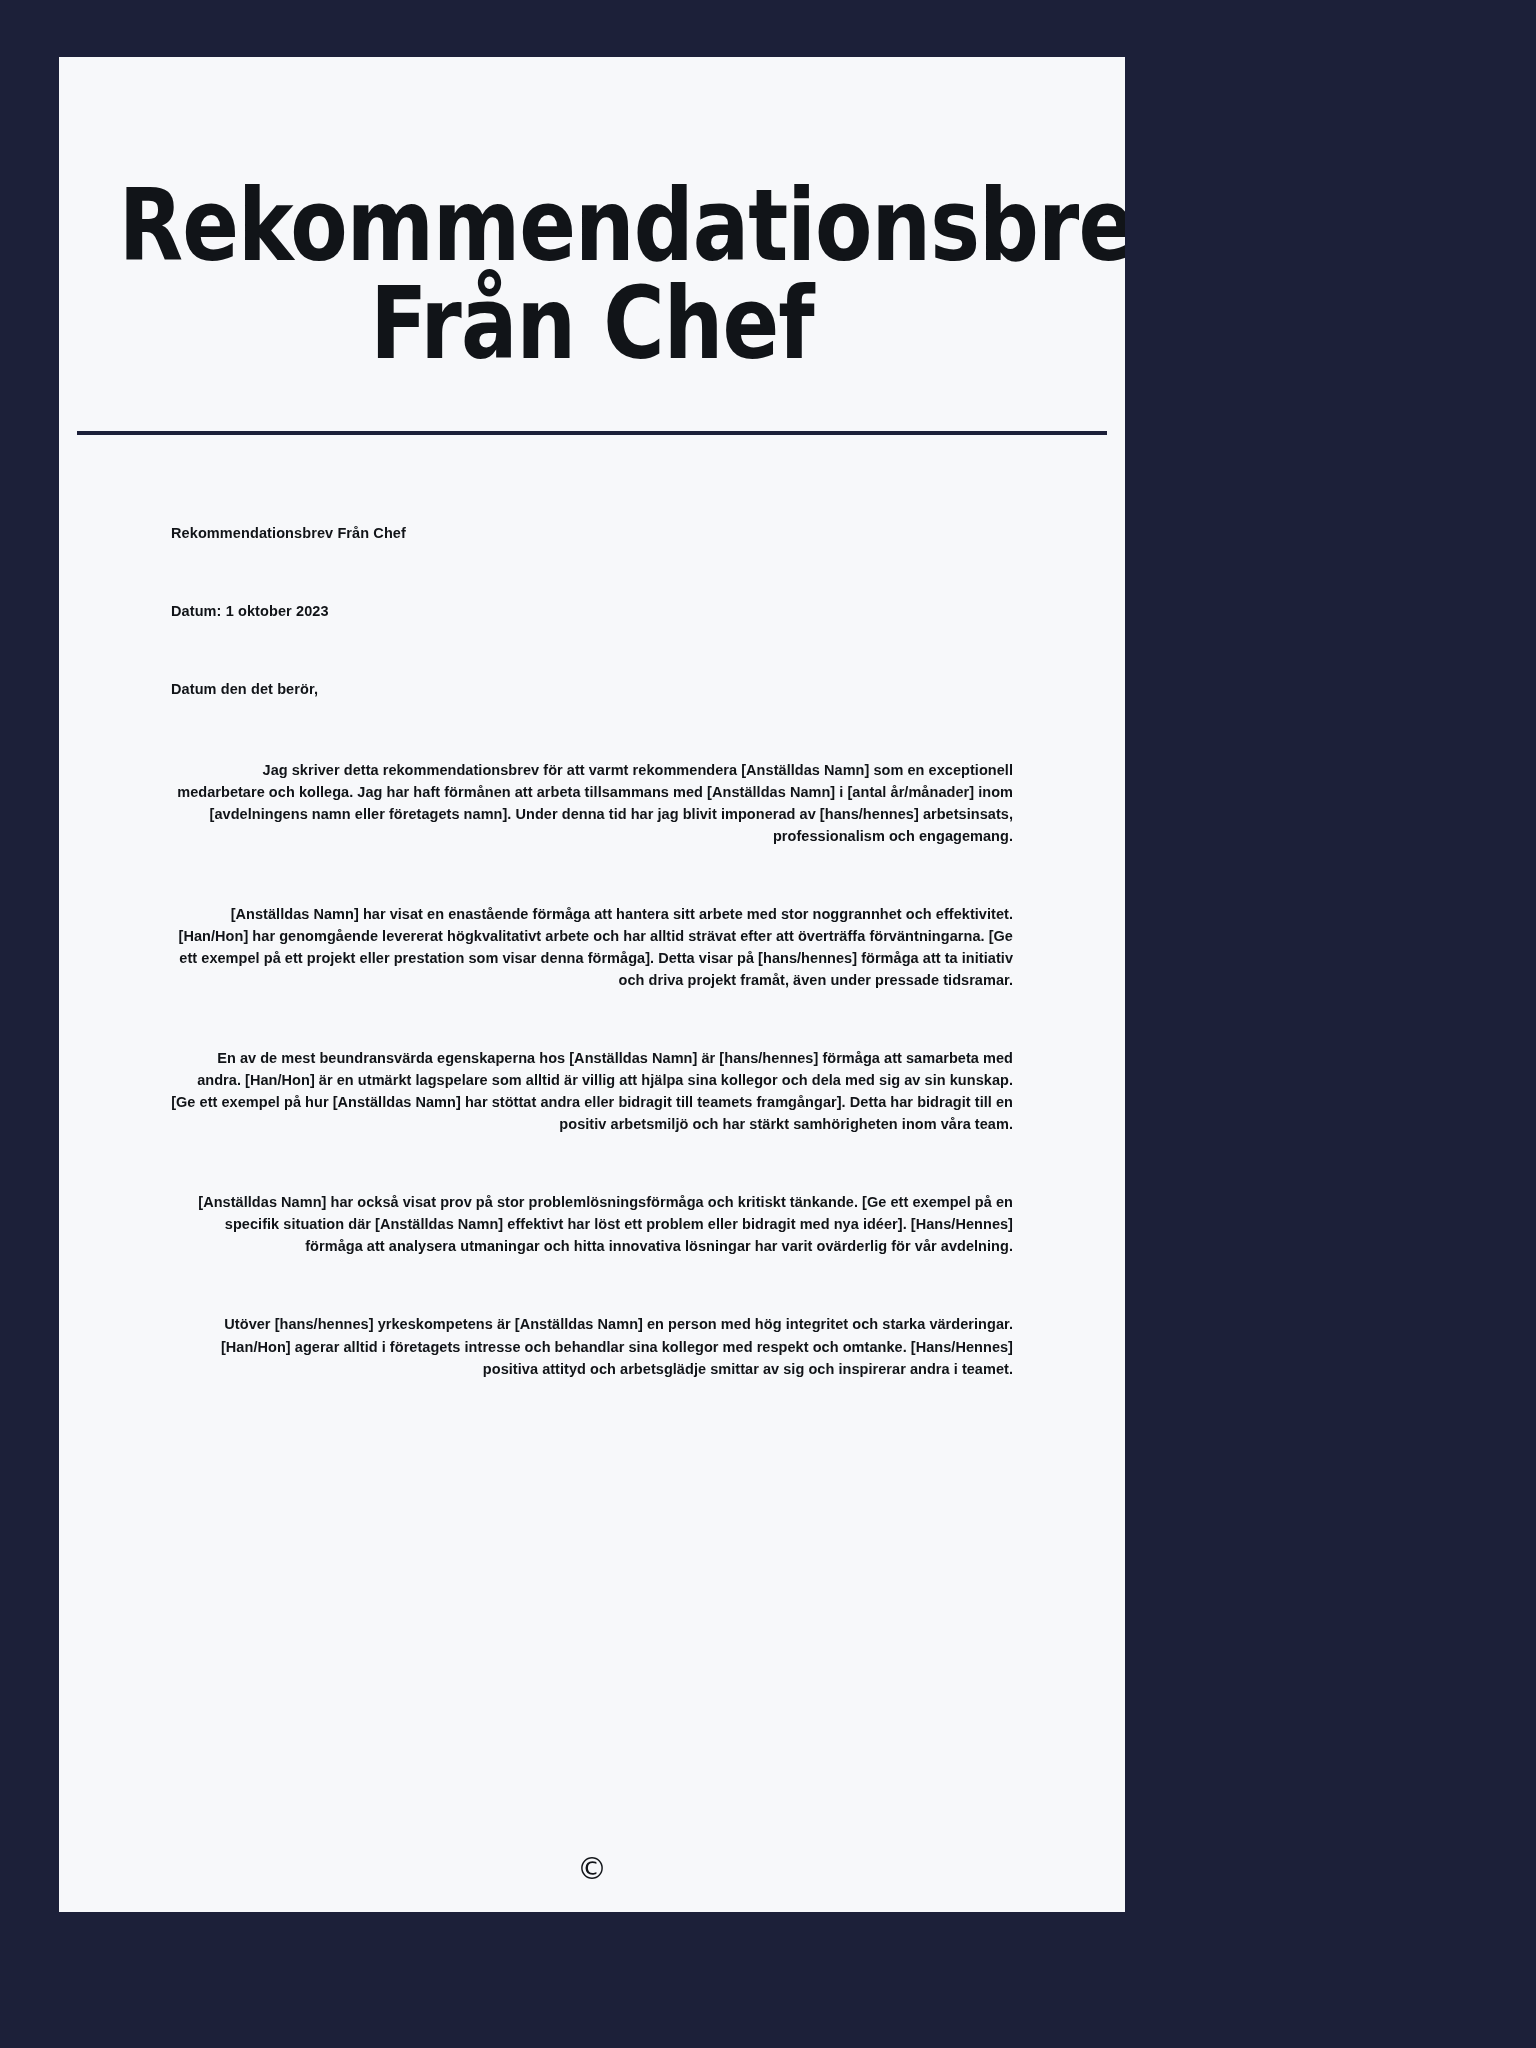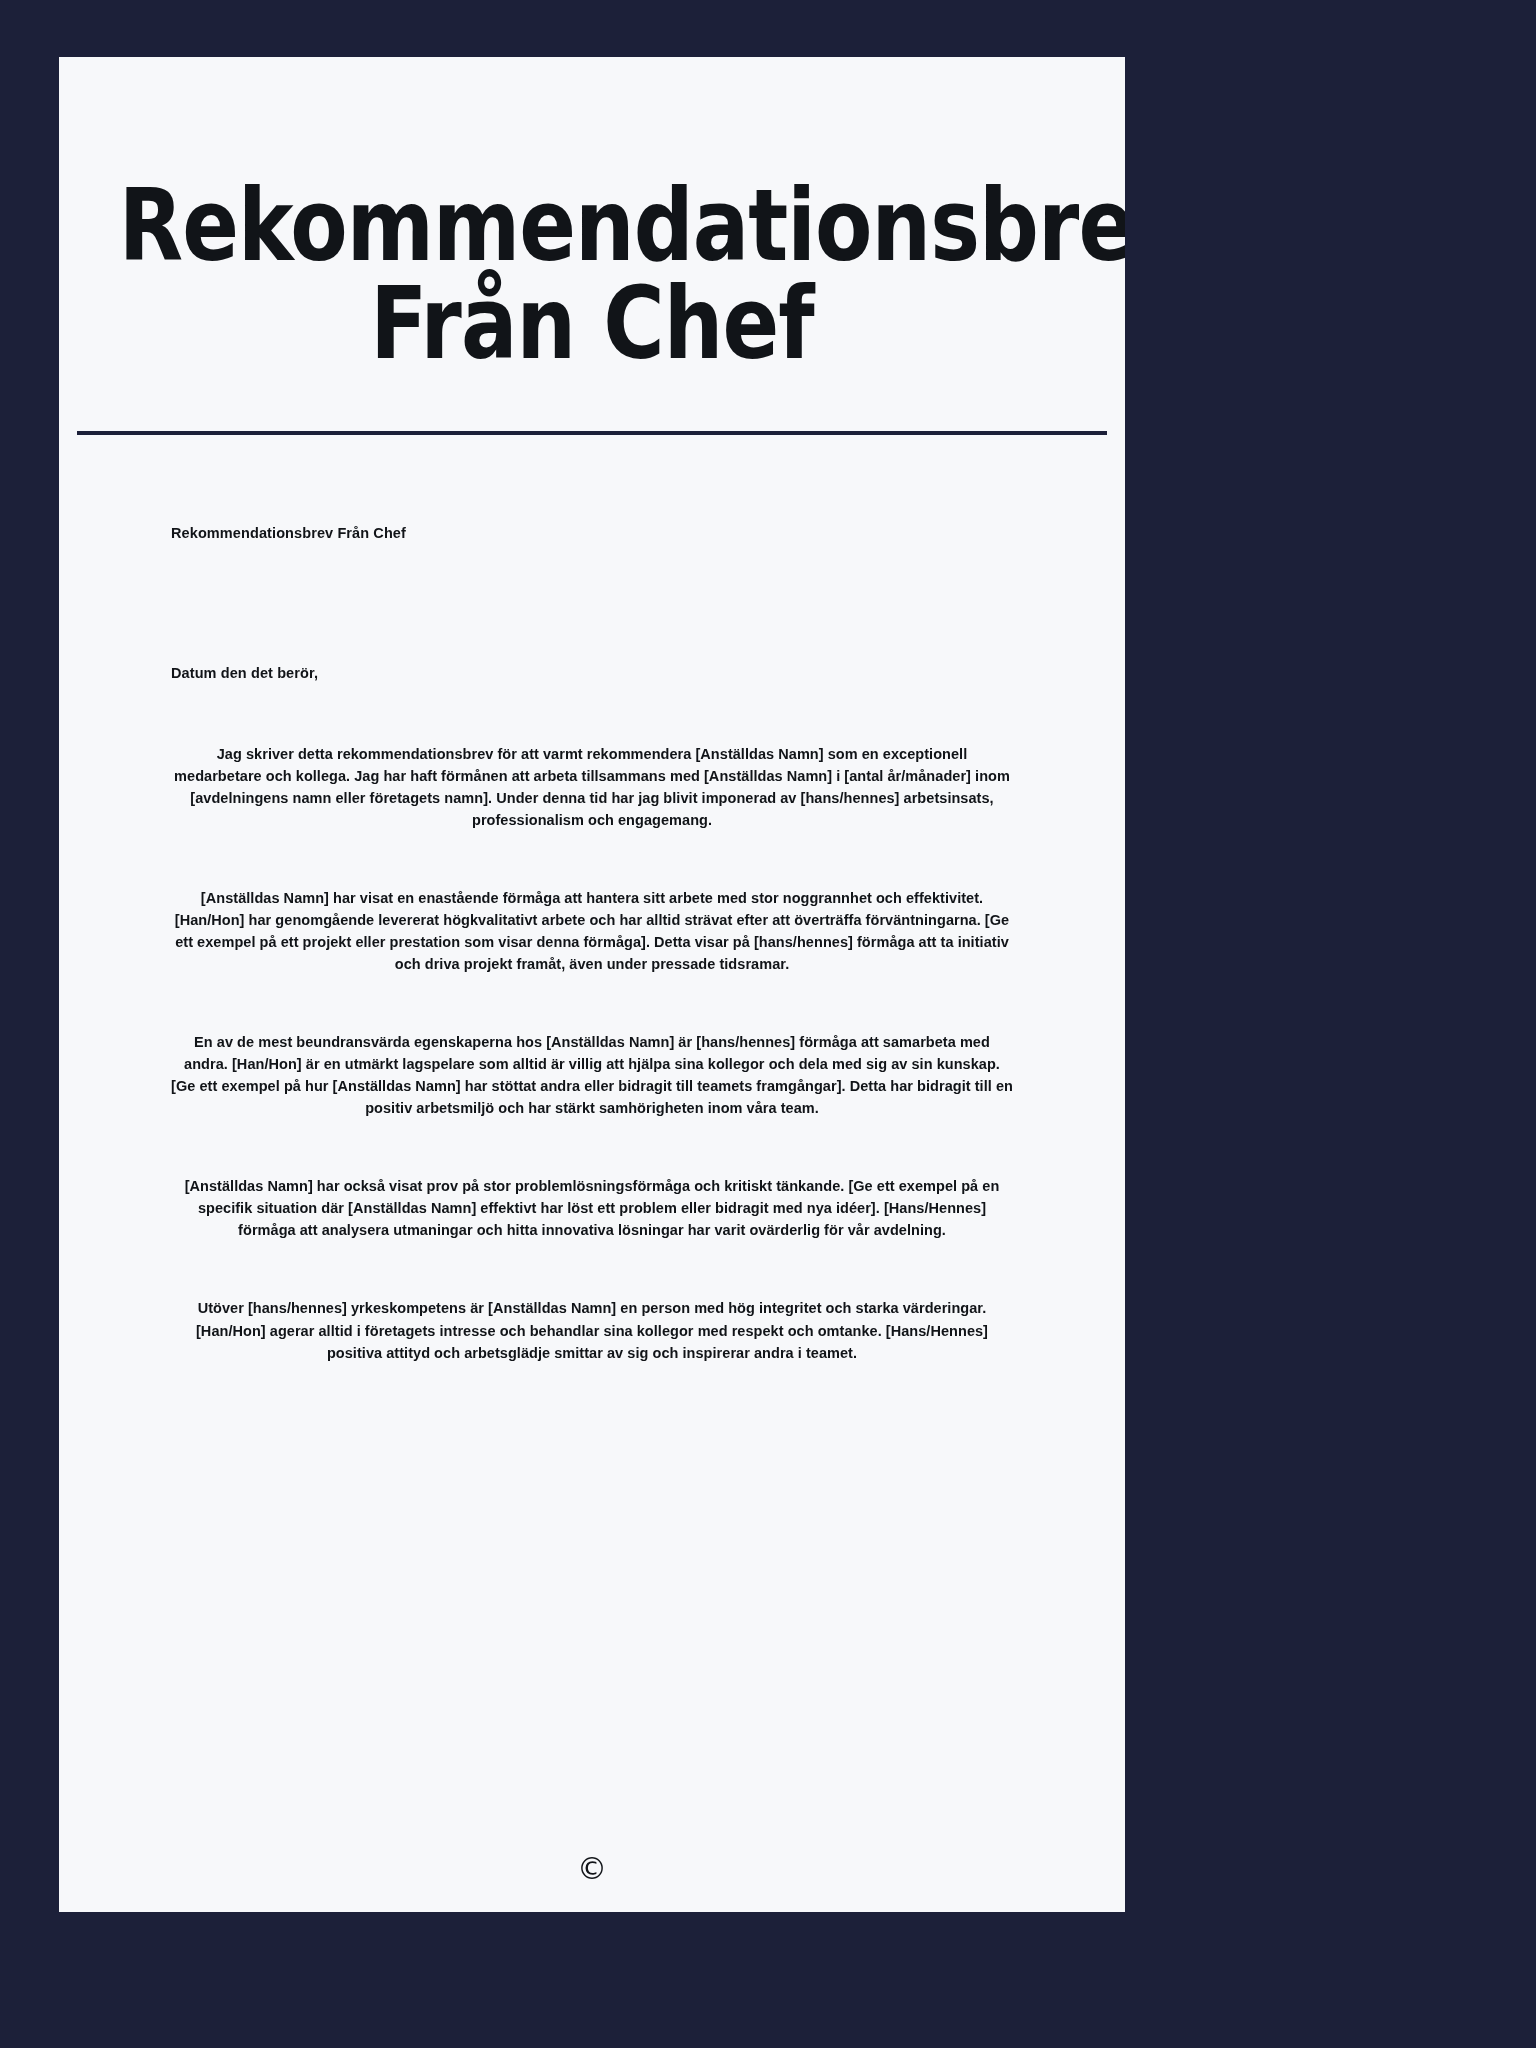--- a/index.html
+++ b/index.html
@@ -75,21 +75,21 @@
     margin: 0;
     letter-spacing: 0.1px;
   }
   .para {
     font-size: 14.5px;
     font-weight: 700;
     color: #111418;
     line-height: 1.52;
     margin: 0;
     letter-spacing: 0.05px;
-    text-align: center;
+    text-align: right;
   }
   .para-gap { height: 56px; }
   .footer-mark {
     position: absolute;
     left: 0;
     right: 0;
     bottom: 28px;
     text-align: center;
     font-size: 30px;
     line-height: 1;
@@ -109,20 +109,21 @@
     </div>
 
     <div class="rule"></div>
 
     <div class="body-zone">
 
       <div class="spacer-sm"></div>
       <p class="doc-subtitle">Rekommendationsbrev Från Chef</p>
 
       <div class="spacer-lg"></div>
+      <p class="meta-line">Datum: 1 oktober 2023</p>
 
       <div class="spacer-lg"></div>
       <p class="meta-line">Datum den det berör,</p>
 
       <div class="spacer-lg"></div>
       <p class="para">Jag skriver detta rekommendationsbrev för att varmt rekommendera [Anställdas Namn] som en exceptionell medarbetare och kollega. Jag har haft förmånen att arbeta tillsammans med [Anställdas Namn] i [antal år/månader] inom [avdelningens namn eller företagets namn]. Under denna tid har jag blivit imponerad av [hans/hennes] arbetsinsats, professionalism och engagemang.</p>
 
       <div class="para-gap"></div>
       <p class="para">[Anställdas Namn] har visat en enastående förmåga att hantera sitt arbete med stor noggrannhet och effektivitet. [Han/Hon] har genomgående levererat högkvalitativt arbete och har alltid strävat efter att överträffa förväntningarna. [Ge ett exempel på ett projekt eller prestation som visar denna förmåga]. Detta visar på [hans/hennes] förmåga att ta initiativ och driva projekt framåt, även under pressade tidsramar.</p>
 

